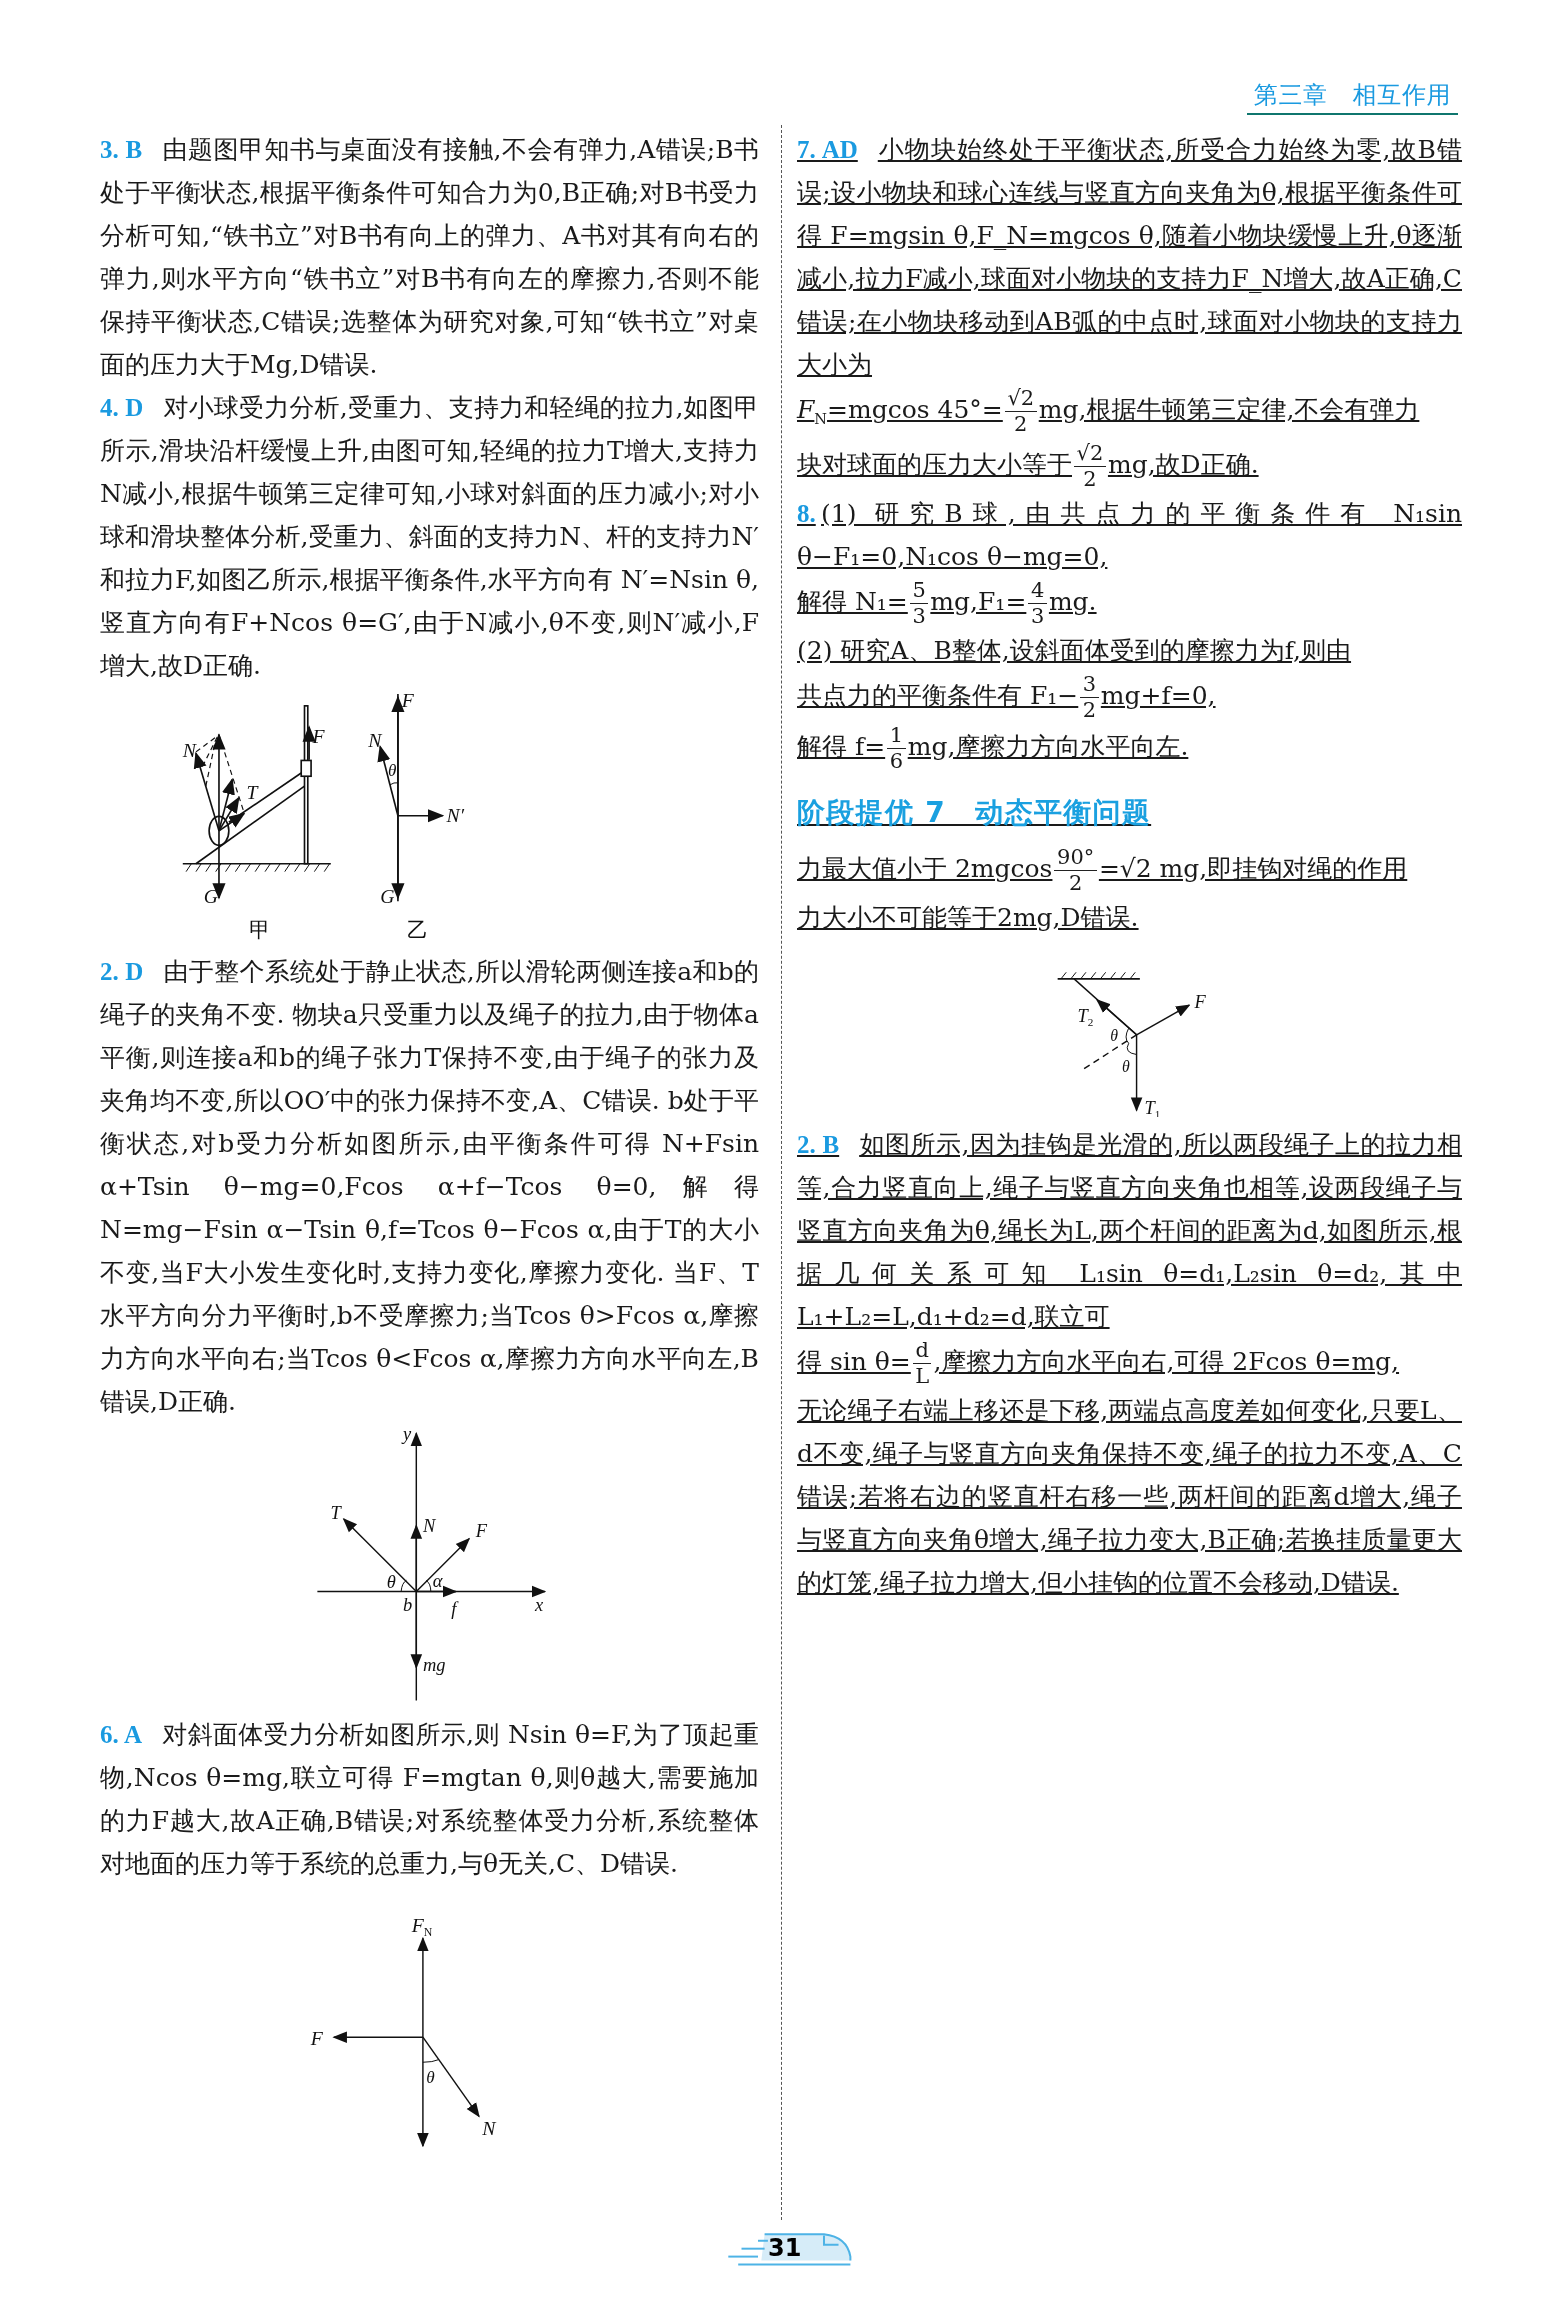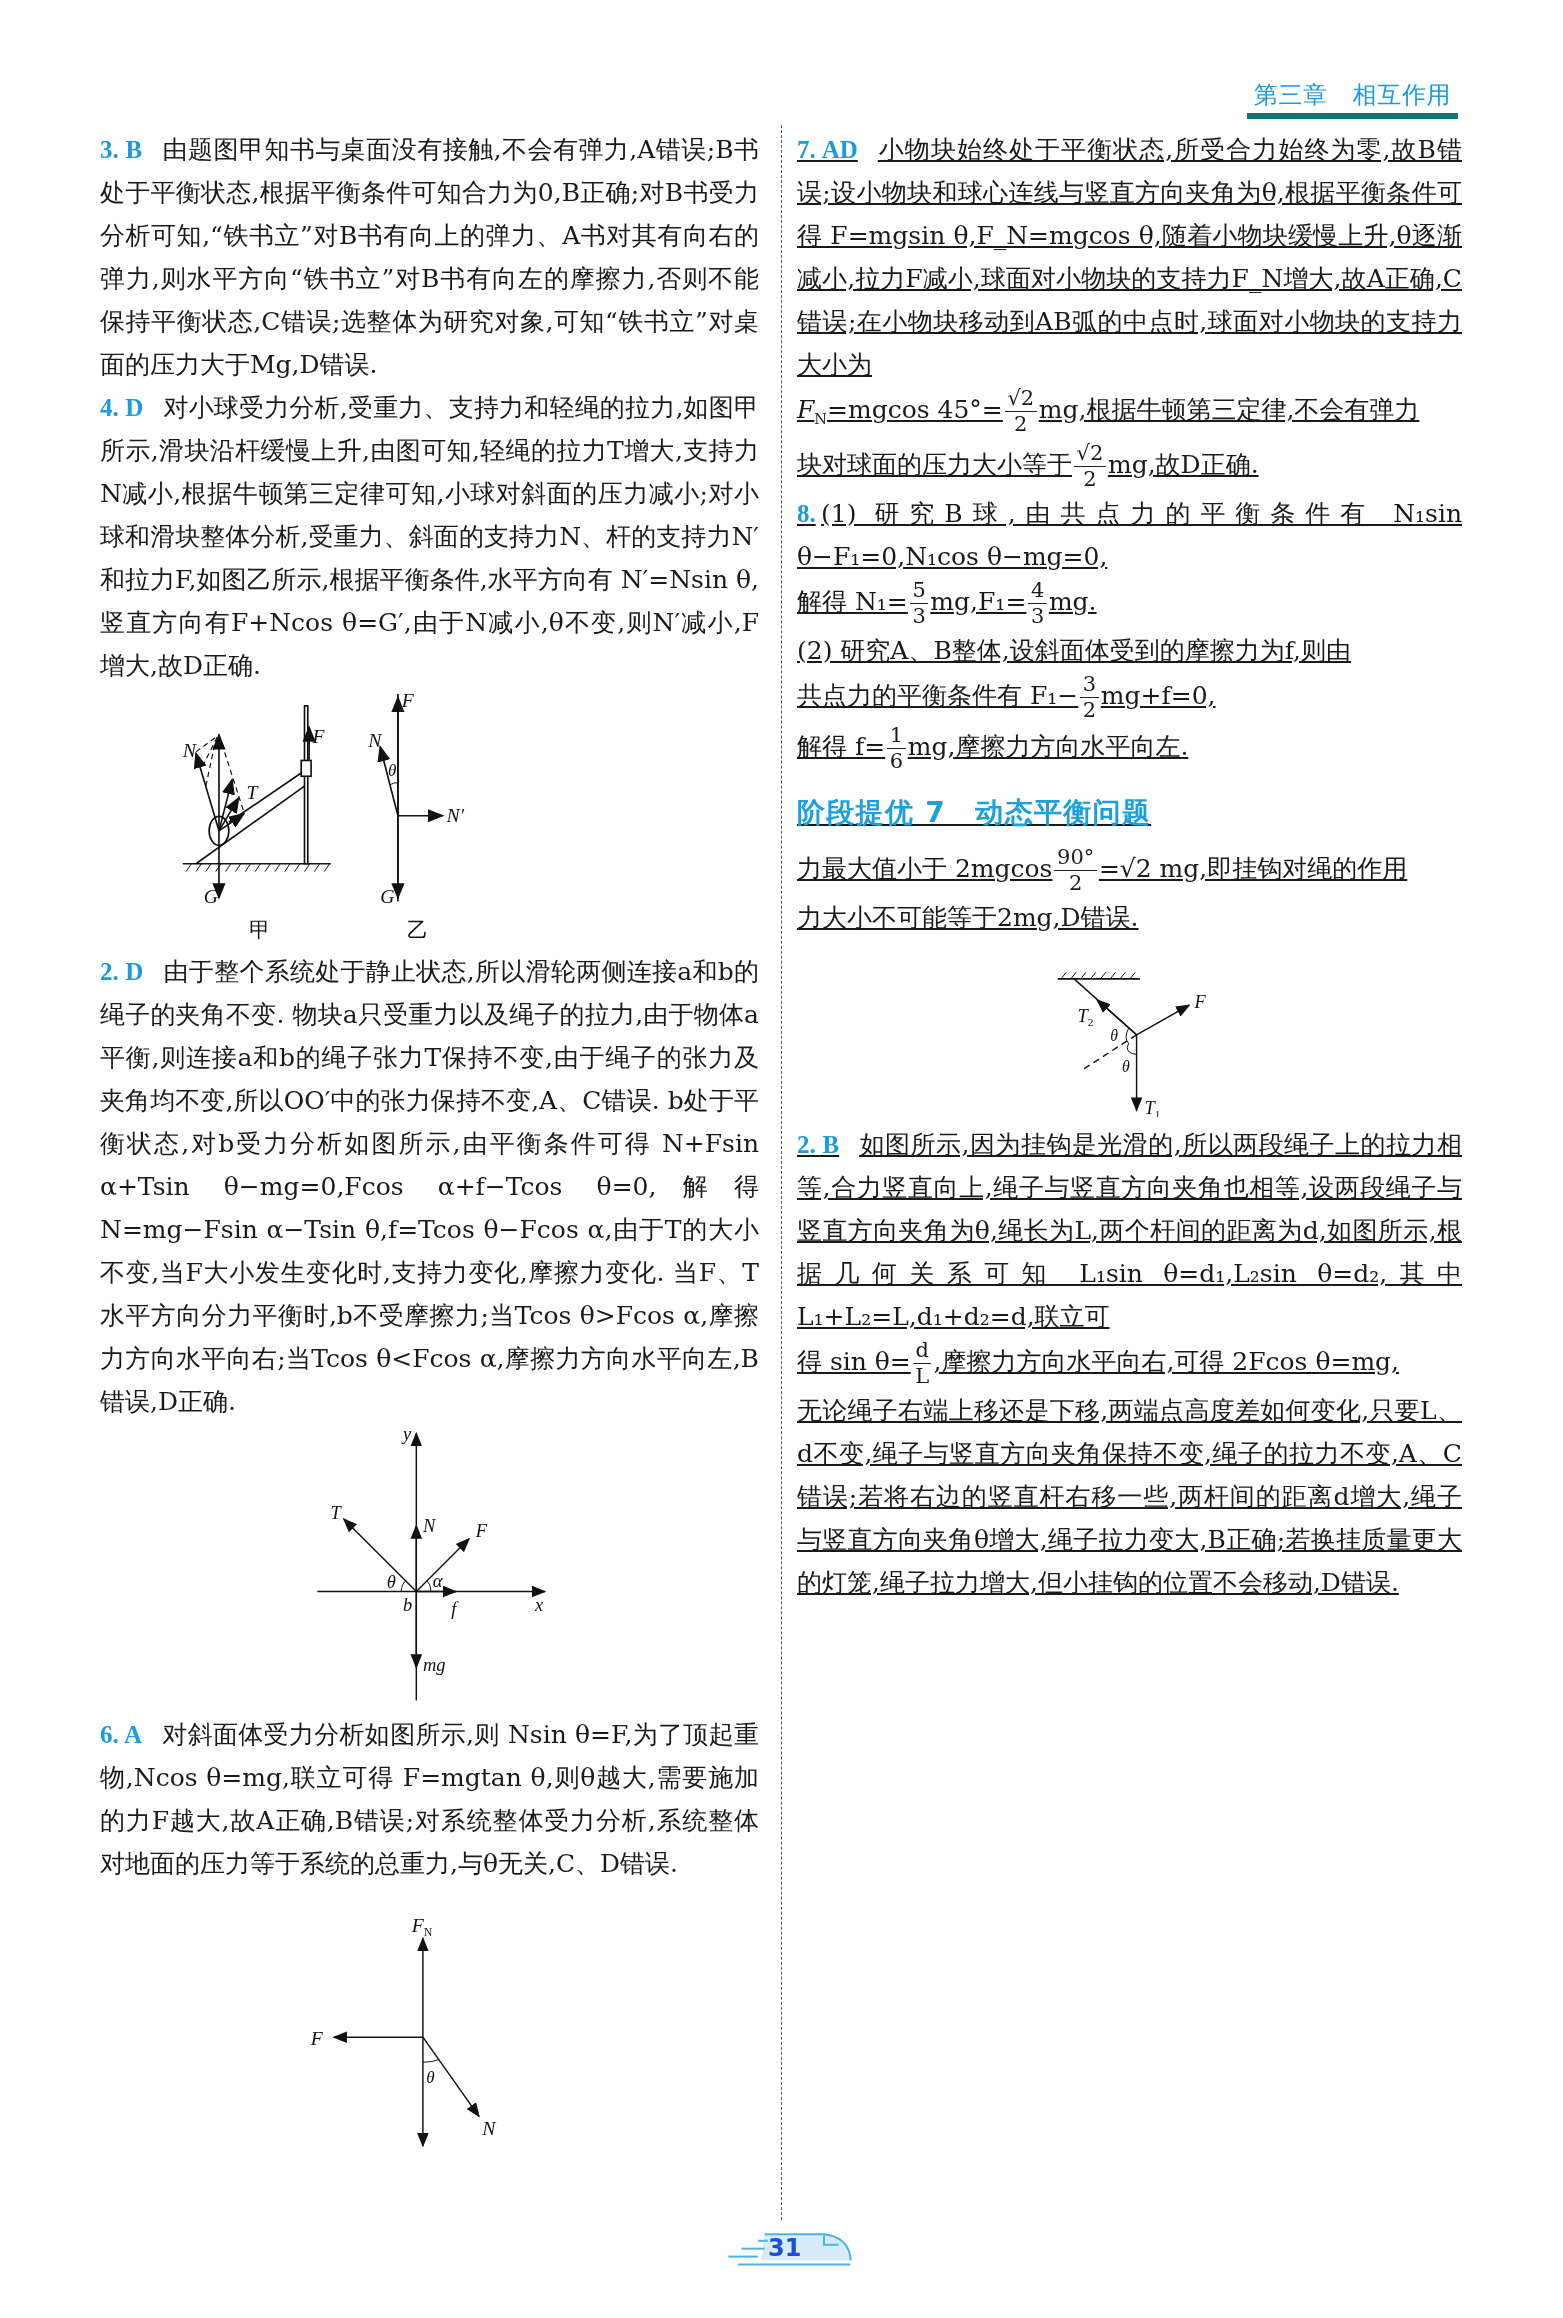--- a/index.html
+++ b/index.html
@@ -1,35 +1,35 @@
 <!DOCTYPE html>
 <html style="font-size:10.5px"><head>
 <meta charset="utf-8">
 <style>
   html, body { margin: 0; padding: 0; background: #ffffff; }
   body { width: 1564px; height: 2319px; position: relative; overflow: hidden;
          font-family: "DejaVu Serif", "Liberation Serif", serif; color: #1a1a1a; }
   .header { position: absolute; left: 1247px; top: 79px; width: 211px; height: 34px;
-            border-bottom: 6px solid #0f766e; font-family: "DejaVu Sans", "Liberation Sans", sans-serif;
+            border-bottom: 2px solid #0f766e; font-family: "DejaVu Sans", "Liberation Sans", sans-serif;
             font-size: 24px; color: #1a9ae0; letter-spacing: 0.7px; text-align: center; line-height: 33px; }
   .col { position: absolute; top: 128px; }
   .col-left { left: 100px; width: 659px; }
   .col-right { left: 797px; width: 665px; text-decoration: underline; }
   .divider { position: absolute; left: 781px; top: 125px; height: 2095px; border-left: 1.3px dashed #555; }
   p.para { margin: 0; font-size: 25px; line-height: 43px; text-align: justify; }
   .num { color: #1a9ae0; font-weight: bold; font-family: "Liberation Serif", serif; margin-right: 20px; }
   .frac { display: inline-flex; flex-direction: column; vertical-align: middle; text-align: center; font-size: 21px; line-height: 25px; margin: 0 2px; }
   .frac .n { border-bottom: 1.3px solid #222; padding: 0 2.6px; }
   .line-big { line-height: 63px; }
   .section-title { text-align: left; font-family: "DejaVu Sans", "Liberation Sans", sans-serif; font-weight: bold;
                    color: #1aa0e0; font-size: 28px; margin: 20px 0 13px; letter-spacing: 1.3px; }
   .fig { display: block; margin: 6.6px auto; }
   .footer { position: absolute; left: 725px; top: 2230px; width: 132px; height: 40px; }
   .page-num { position: absolute; left: 768px; top: 2234px; font-family: "DejaVu Sans", "Liberation Sans", sans-serif;
-              font-size: 24px; font-weight: bold; color: #1d4ed8; }
+              font-size: 24px; font-weight: bold; color: #000000; }
   i.v { font-style: italic; }
   sub { font-size: 14.5px; }
 </style>
 </head>
 <body>
 
 <div class="header">第三章　相互作用</div>
 <div class="divider"></div>
 
 <div class="col col-left">

